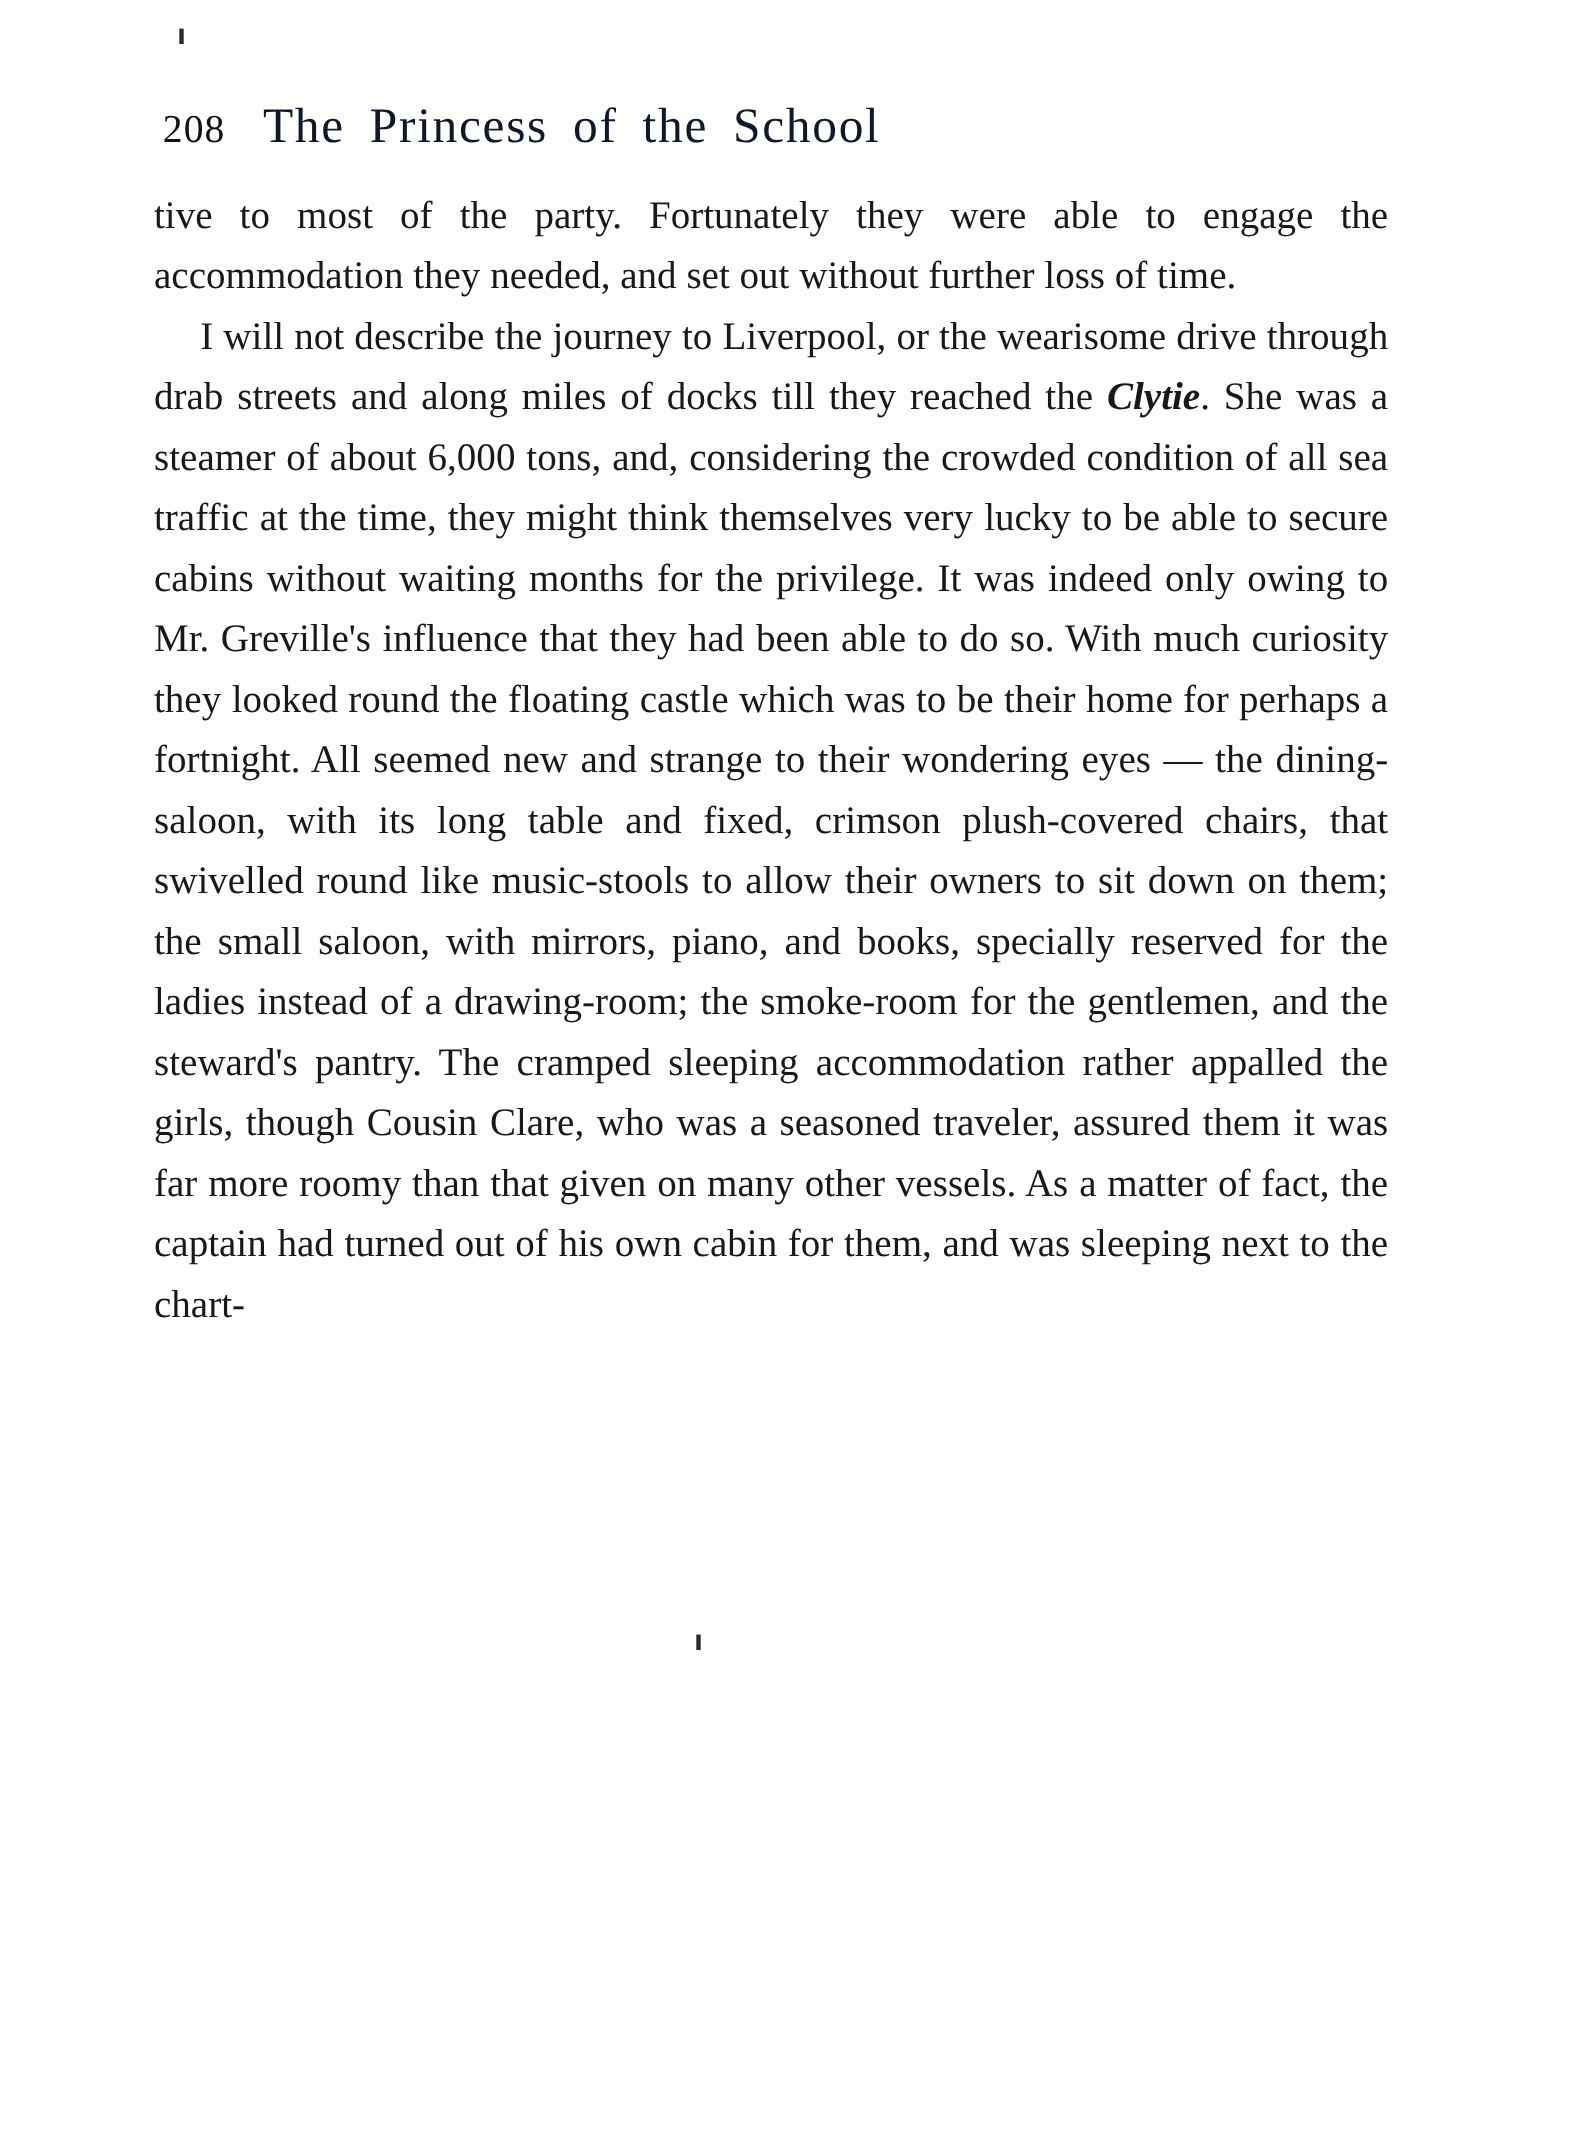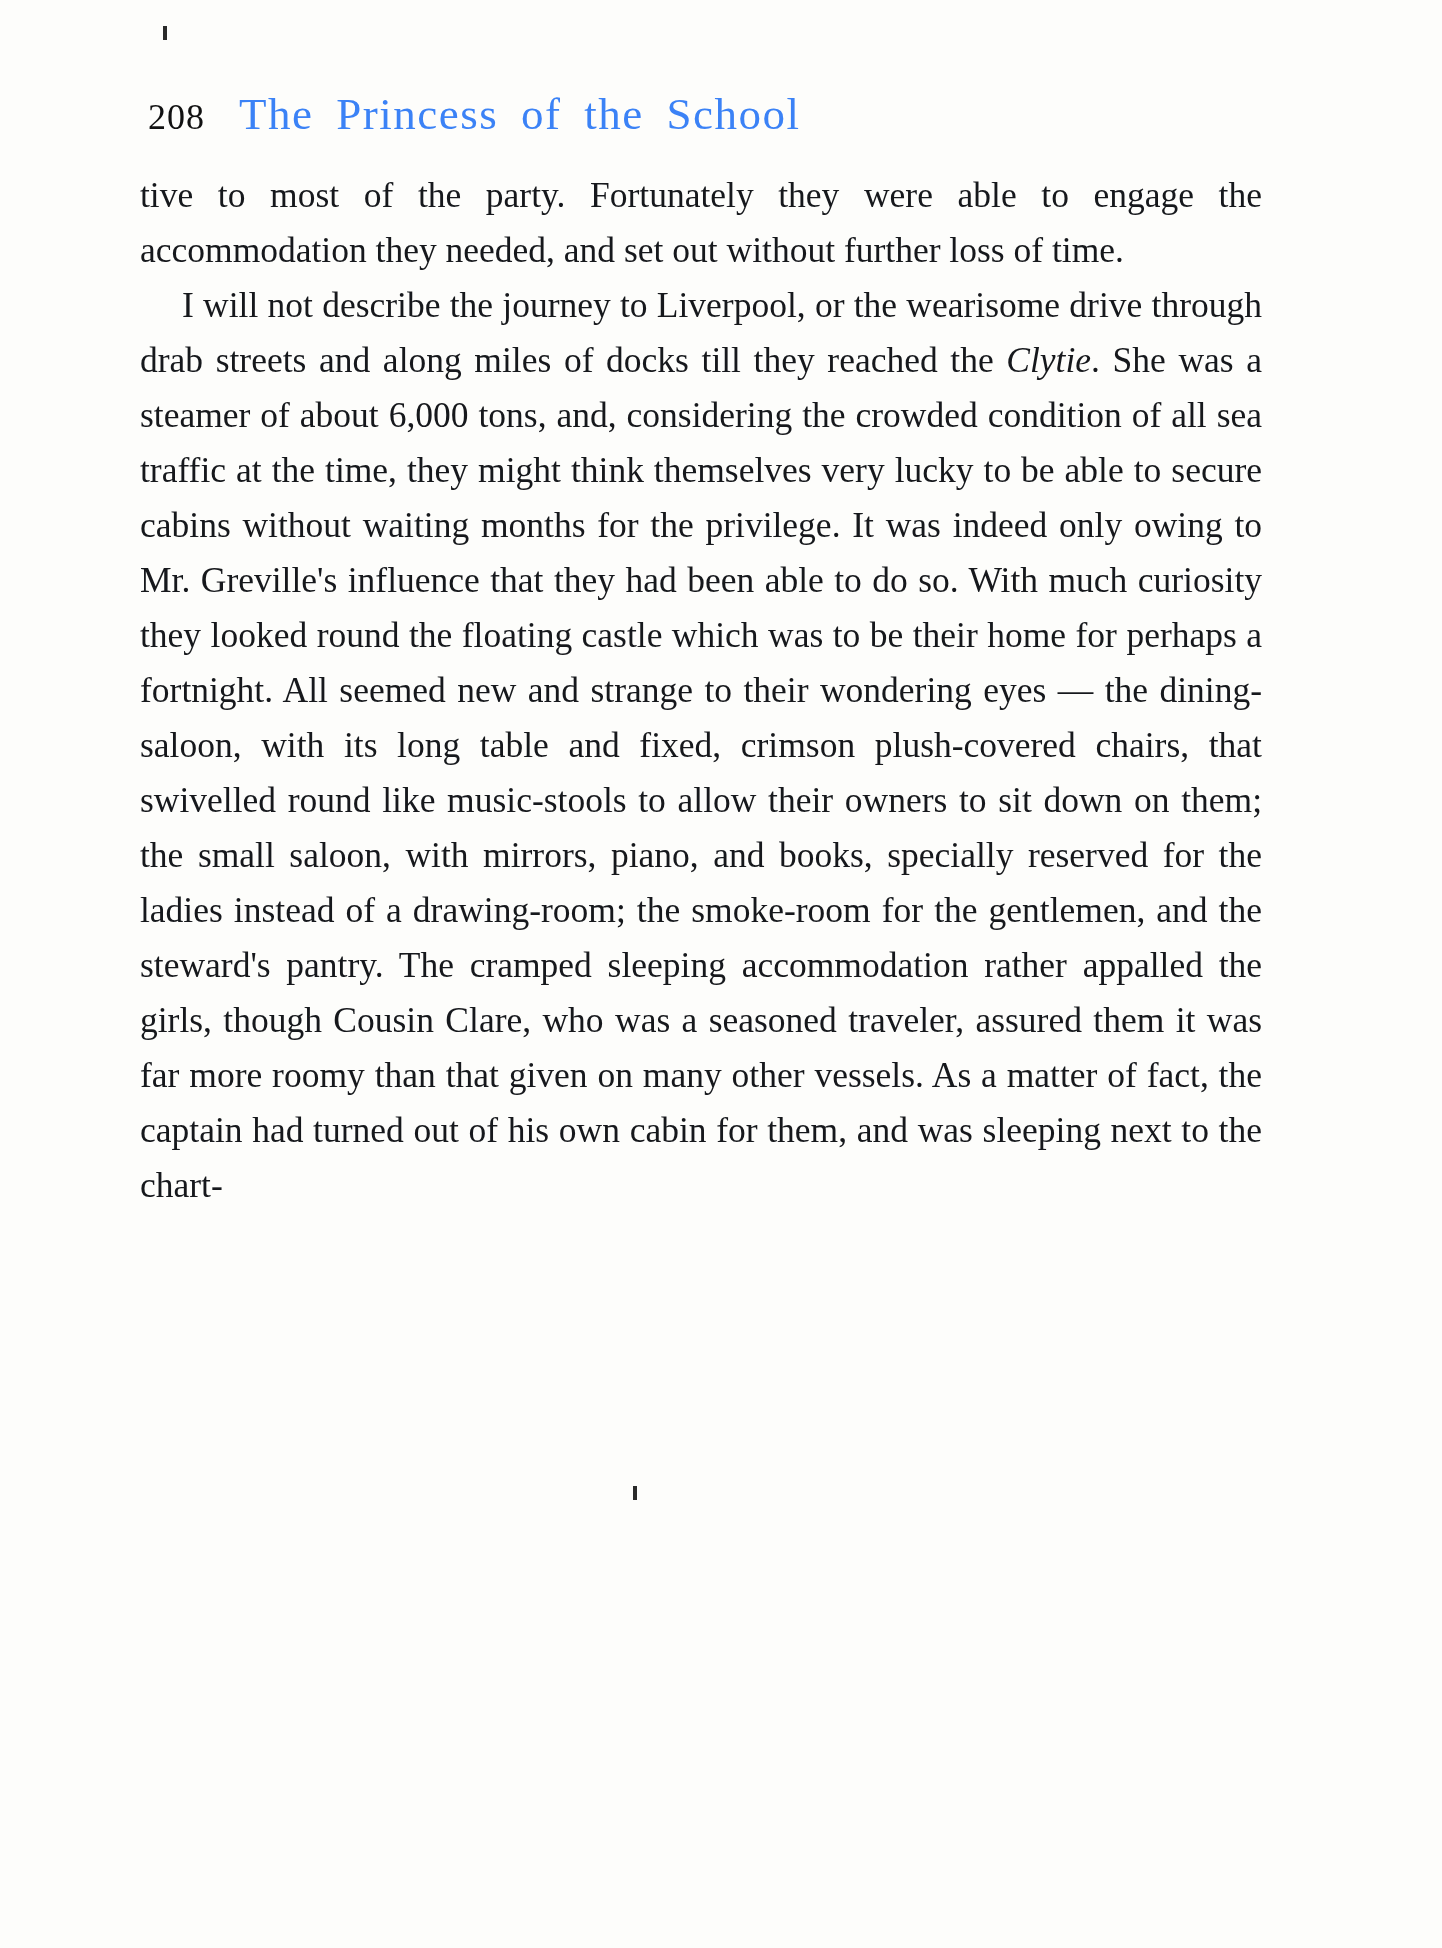--- a/index.html
+++ b/index.html
@@ -35,21 +35,21 @@
     font-size: 36px;
     letter-spacing: 1px;
     margin-right: 34px;
     color: #111;
     font-family: "Liberation Serif", serif;
   }
   .book-title {
     font-size: 45px;
     letter-spacing: 1.5px;
     word-spacing: 10px;
-    color: #3b82f6;
+    color: #0f172a;
     font-family: "Liberation Serif", serif;
   }
   .body-text {
     position: absolute;
     left: 140px;
     top: 168px;
     width: 1122px;
     font-size: 35.5px;
     line-height: 55px;
     text-align: justify;
@@ -57,20 +57,21 @@
     font-family: "Liberation Serif", serif;
   }
   .body-text p {
     margin: 0;
   }
   .body-text p.indent {
     text-indent: 42px;
   }
   .body-text i {
     font-style: italic;
+    font-weight: bold;
   }
   .tick {
     position: absolute;
     background: #2a2a2a;
   }
   .tick-top {
     left: 163px;
     top: 26px;
     width: 4px;
     height: 14px;

